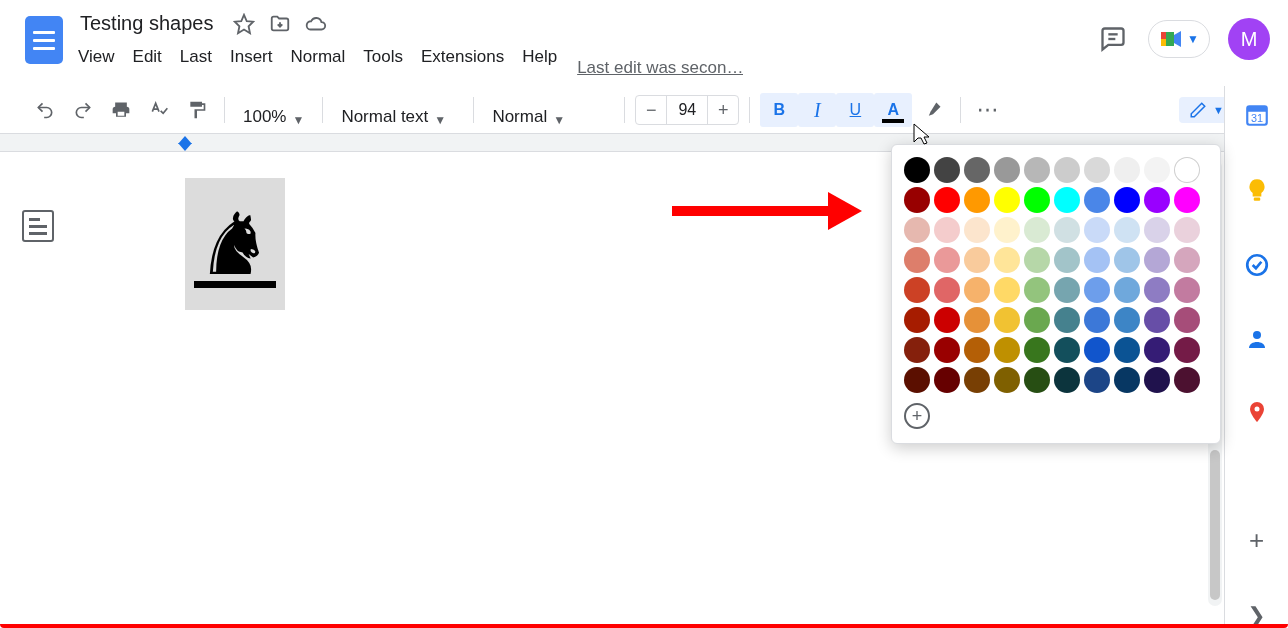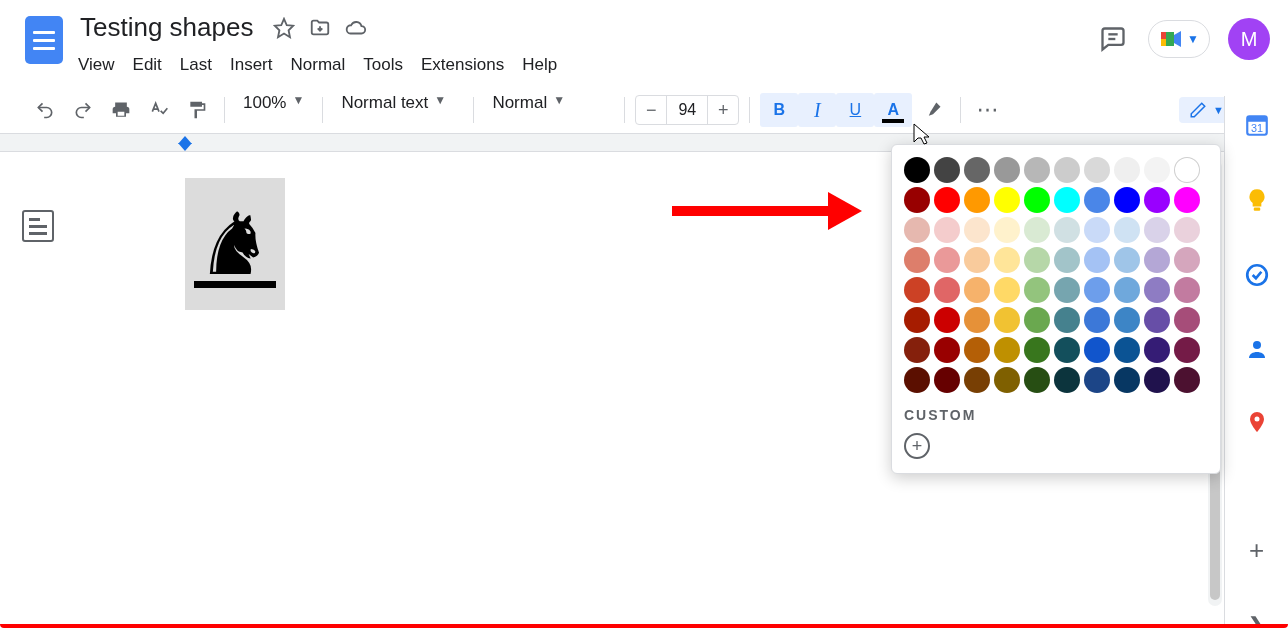--- a/index.html
+++ b/index.html
@@ -17,42 +17,42 @@
 .doc-logo {
   width: 38px; height: 48px; background:#4285f4; border-radius:5px; position:relative;
 }
 .doc-logo::before, .doc-logo::after {
   content:""; position:absolute; left:8px; height:3px; background:#fff; border-radius:1px;
 }
 .doc-logo::before { top:15px; width:22px; }
 .doc-logo::after  { top:23px; width:22px; box-shadow: 0 8px 0 #fff; }
 .title-area { flex:0 0 auto; padding-top:2px; }
 .title-row { display:flex; align-items:center; gap:14px; }
-.doc-title { font-size:26px; color:#202124; padding:2px 6px; }
+.doc-title { font-size:20px; color:#202124; padding:2px 6px; }
 .title-icon { width:22px; height:22px; color:#5f6368; display:flex; align-items:center; justify-content:center; }
 .menu-row { display:flex; gap:18px; padding:10px 0 0 4px; font-size:17px; color:#202124; }
 .menu-item { cursor:pointer; }
 .last-edit { margin-left:20px; align-self:flex-end; padding-bottom:8px; font-size:17px; color:#5f6368; text-decoration:underline; max-width:200px; white-space:nowrap; overflow:hidden; text-overflow:ellipsis; cursor:pointer;}
 .header-spacer { flex:1 1 auto; }
 .header-right { display:flex; align-items:center; gap:18px; padding-top:10px; padding-right:4px;}
 .comments-btn { width:34px; height:34px; display:flex; align-items:center; justify-content:center; color:#5f6368; cursor:pointer;}
 .meet-pill { display:flex; align-items:center; gap:4px; border:1px solid #dadce0; border-radius:22px; padding:6px 10px; cursor:pointer;}
 .meet-logo { width:24px; height:24px; position:relative; }
 .share-btn { background:#1a73e8; color:#fff; border-radius:6px; padding:10px 18px; display:flex; align-items:center; gap:8px; font-size:17px; font-weight:500; cursor:pointer;}
 .avatar { width:42px; height:42px; border-radius:50%; background:#a142f4; color:#fff; display:flex; align-items:center; justify-content:center; font-size:20px; font-weight:500; cursor:pointer;}
 
 
 .toolbar {
   height:48px; border-top:1px solid #fff; border-bottom:1px solid #dadce0;
   display:flex; align-items:center; padding:0 10px 0 28px; gap:4px; color:#5f6368;
   position:relative;
 }
 .tb-btn { width:34px; height:34px; display:flex; align-items:center; justify-content:center; border-radius:4px; cursor:pointer; font-size:18px;}
 .tb-sep { width:1px; height:26px; background:#dadce0; margin:0 6px;}
-.tb-select { display:flex; align-items:flex-start; gap:6px; padding:0 8px; height:34px; cursor:pointer; font-size:17px; color:#202124;}
+.tb-select { display:flex; align-items:flex-end; gap:6px; padding:0 8px; height:34px; cursor:pointer; font-size:17px; color:#202124;}
 .tb-select .caret{ font-size:12px; color:#5f6368;}
 .font-size-box { display:flex; align-items:center; border:1px solid #dadce0; border-radius:4px; height:30px;}
 .font-size-box .pm{ width:30px; text-align:center; color:#5f6368; cursor:pointer; font-size:18px;}
 .font-size-box .val{ width:42px; text-align:center; border-left:1px solid #dadce0; border-right:1px solid #dadce0; font-size:16px; color:#202124; height:100%; display:flex; align-items:center; justify-content:center;}
 .fmt-group{ display:flex; }
 .fmt-btn{ width:38px; height:34px; display:flex; align-items:center; justify-content:center; border-radius:3px; cursor:pointer;}
 .fmt-bold{ color:#1a73e8; font-weight:700; background:#e8f0fe;}
 .fmt-italic{ color:#1a73e8; font-style:italic; font-family:"Times New Roman",serif; font-size:20px; background:#e8f0fe;}
 .fmt-underline{ color:#1a73e8; text-decoration:underline; background:#e8f0fe;}
 .fmt-textcolor{ position:relative; background:#e8f0fe; color:#1a73e8; font-weight:600;}
@@ -90,21 +90,21 @@
   background:#fff; border:1px solid #dadce0; border-radius:6px;
   box-shadow:0 4px 16px rgba(0,0,0,.2); padding:12px 12px 14px 12px; z-index:50;
 }
 .swatch-grid{ display:grid; grid-template-columns:repeat(10, 26px); grid-auto-rows:26px; gap:4px 4px;}
 .swatch{ width:26px; height:26px; border-radius:50%; cursor:pointer; }
 .swatch.bordered{ box-shadow: inset 0 0 0 1px #cfcfcf; } 
 .custom-label{ margin-top:14px; font-size:14px; letter-spacing:2px; color:#5f6368; font-weight:600;}
 .add-custom{ margin-top:10px; width:26px;height:26px; border:2px solid #5f6368; border-radius:50%; color:#5f6368; display:flex;align-items:center;justify-content:center; font-size:18px; cursor:pointer;}
 
 
-.side-panel{ position:absolute; top:96px; right:0; bottom:0; width:64px; border-left:1px solid #dadce0; background:#fff; display:flex; flex-direction:column; align-items:center; padding-top:16px; gap:49px;}
+.side-panel{ position:absolute; top:86px; right:0; bottom:0; width:64px; border-left:1px solid #dadce0; background:#fff; display:flex; flex-direction:column; align-items:center; padding-top:16px; gap:49px;}
 .side-item{ width:28px; height:28px; display:flex; align-items:center; justify-content:center; cursor:pointer; font-size:22px;}
 .side-sep{ width:30px; height:1px; background:#dadce0; margin-top:4px;}
 .side-expand{ margin-top:auto; margin-bottom:18px; color:#5f6368; cursor:pointer; font-size:22px;}
 
 
 .v-scroll{ position:absolute; right:66px; top:160px; bottom:22px; width:14px; background:#f1f3f4; border-radius:8px;}
 .v-scroll .thumb{ position:absolute; top:290px; bottom:6px; left:2px; right:2px; background:#c7c7c7; border-radius:6px;}
 
 
 .bottom-red{ position:absolute; left:0; right:0; bottom:0; height:4px; background:#ff0000; border-radius:0 0 10px 10px;}
@@ -145,20 +145,21 @@
       <span class="menu-item">View</span>
       <span class="menu-item">Edit</span>
       <span class="menu-item">Last</span>
       <span class="menu-item">Insert</span>
       <span class="menu-item">Normal</span>
       <span class="menu-item">Tools</span>
       <span class="menu-item">Extensions</span>
       <span class="menu-item">Help</span>
     </div>
   </div>
+  <div class="last-edit">Last edit was secon…</div>
   <div class="header-spacer"></div>
   <div class="header-right">
     <div class="comments-btn">
       <svg width="28" height="28" viewBox="0 0 24 24" fill="none" stroke="#5f6368" stroke-width="2">
           <path d="M21 15a2 2 0 0 1-2 2H8l-5 4V5a2 2 0 0 1 2-2h14a2 2 0 0 1 2 2z"></path>
           <line x1="8" y1="8" x2="16" y2="8"></line>
           <line x1="8" y1="12" x2="14" y2="12"></line>
         </svg>
     </div>
     <div class="meet-pill">
@@ -355,21 +356,20 @@
       <div class="swatch" title="#660000" style="background: rgb(102, 0, 0);"></div>
       <div class="swatch" title="#783f04" style="background: rgb(120, 63, 4);"></div>
       <div class="swatch" title="#7f6000" style="background: rgb(127, 96, 0);"></div>
       <div class="swatch" title="#274e13" style="background: rgb(39, 78, 19);"></div>
       <div class="swatch" title="#0c343d" style="background: rgb(12, 52, 61);"></div>
       <div class="swatch" title="#1c4587" style="background: rgb(28, 69, 135);"></div>
       <div class="swatch" title="#073763" style="background: rgb(7, 55, 99);"></div>
       <div class="swatch" title="#20124d" style="background: rgb(32, 18, 77);"></div>
       <div class="swatch" title="#4c1130" style="background: rgb(76, 17, 48);"></div>
     </div>
-  <div class="custom-label">CUSTOM</div>
   <div class="add-custom">+</div>
 </div>
 
 <div class="v-scroll">
     <div class="thumb"></div>
   </div>
 
 <div class="side-panel">
   <div class="side-item">
     <svg width="26" height="26" viewBox="0 0 24 24">

